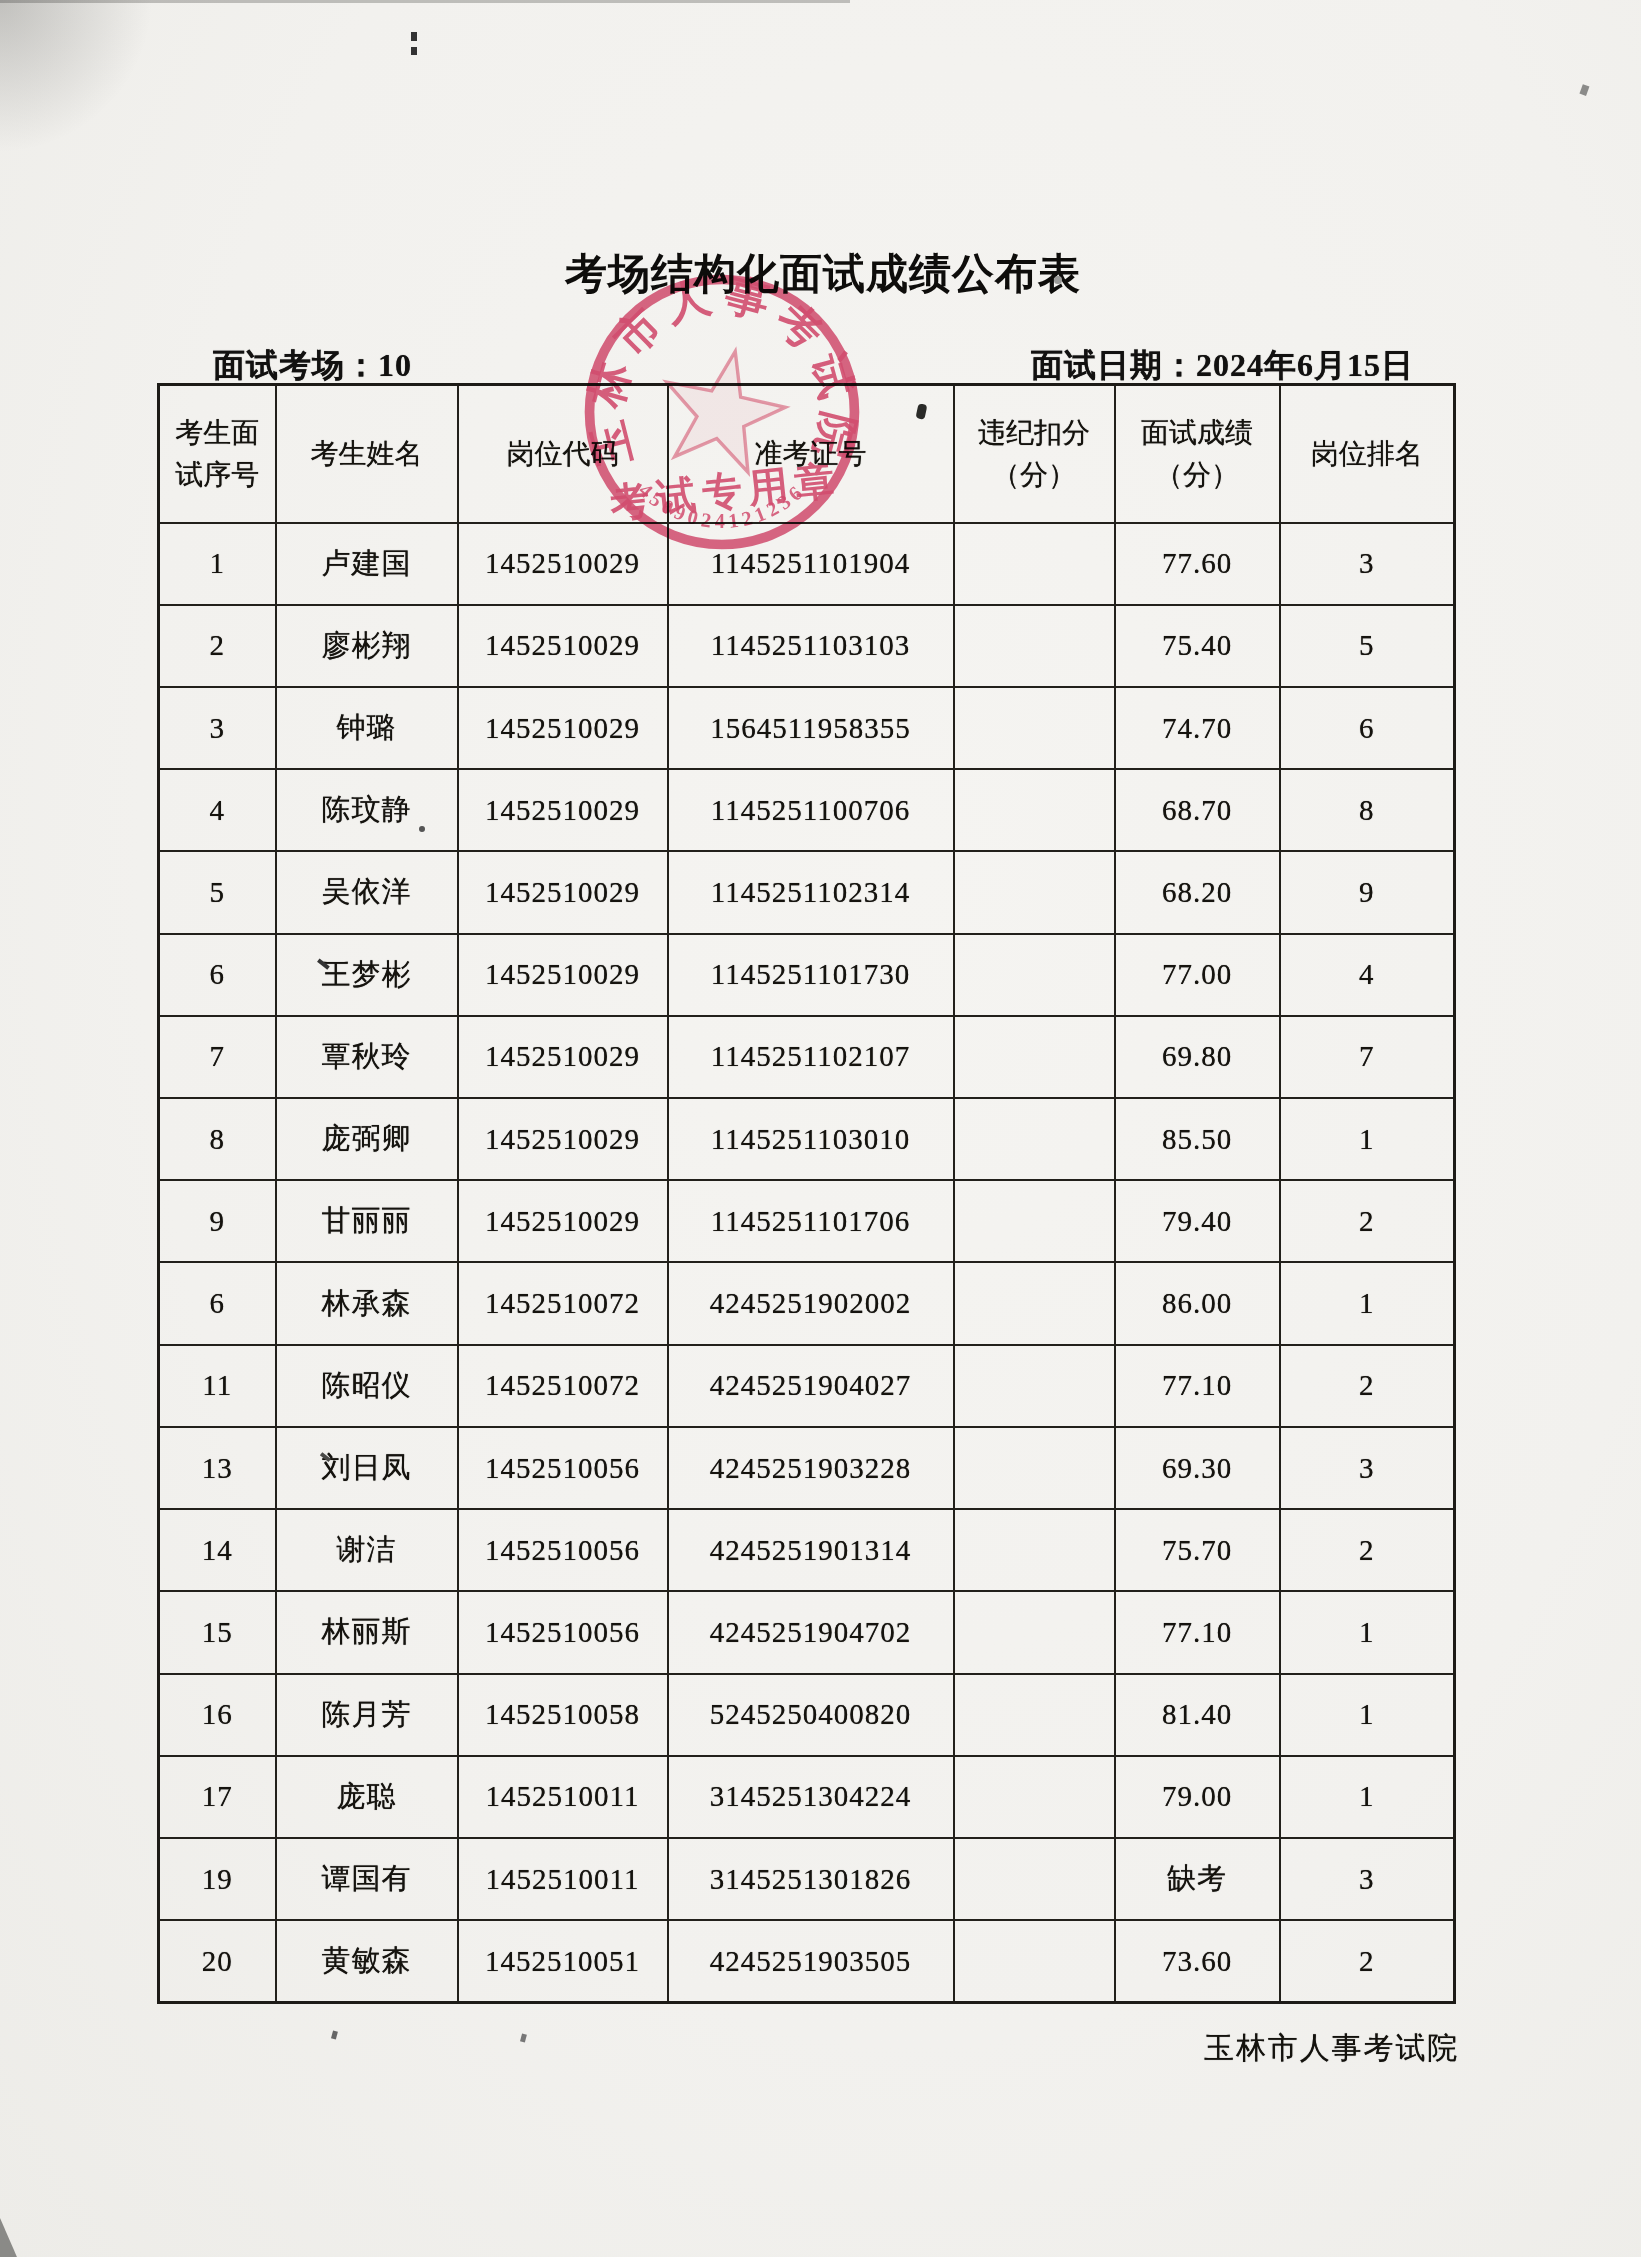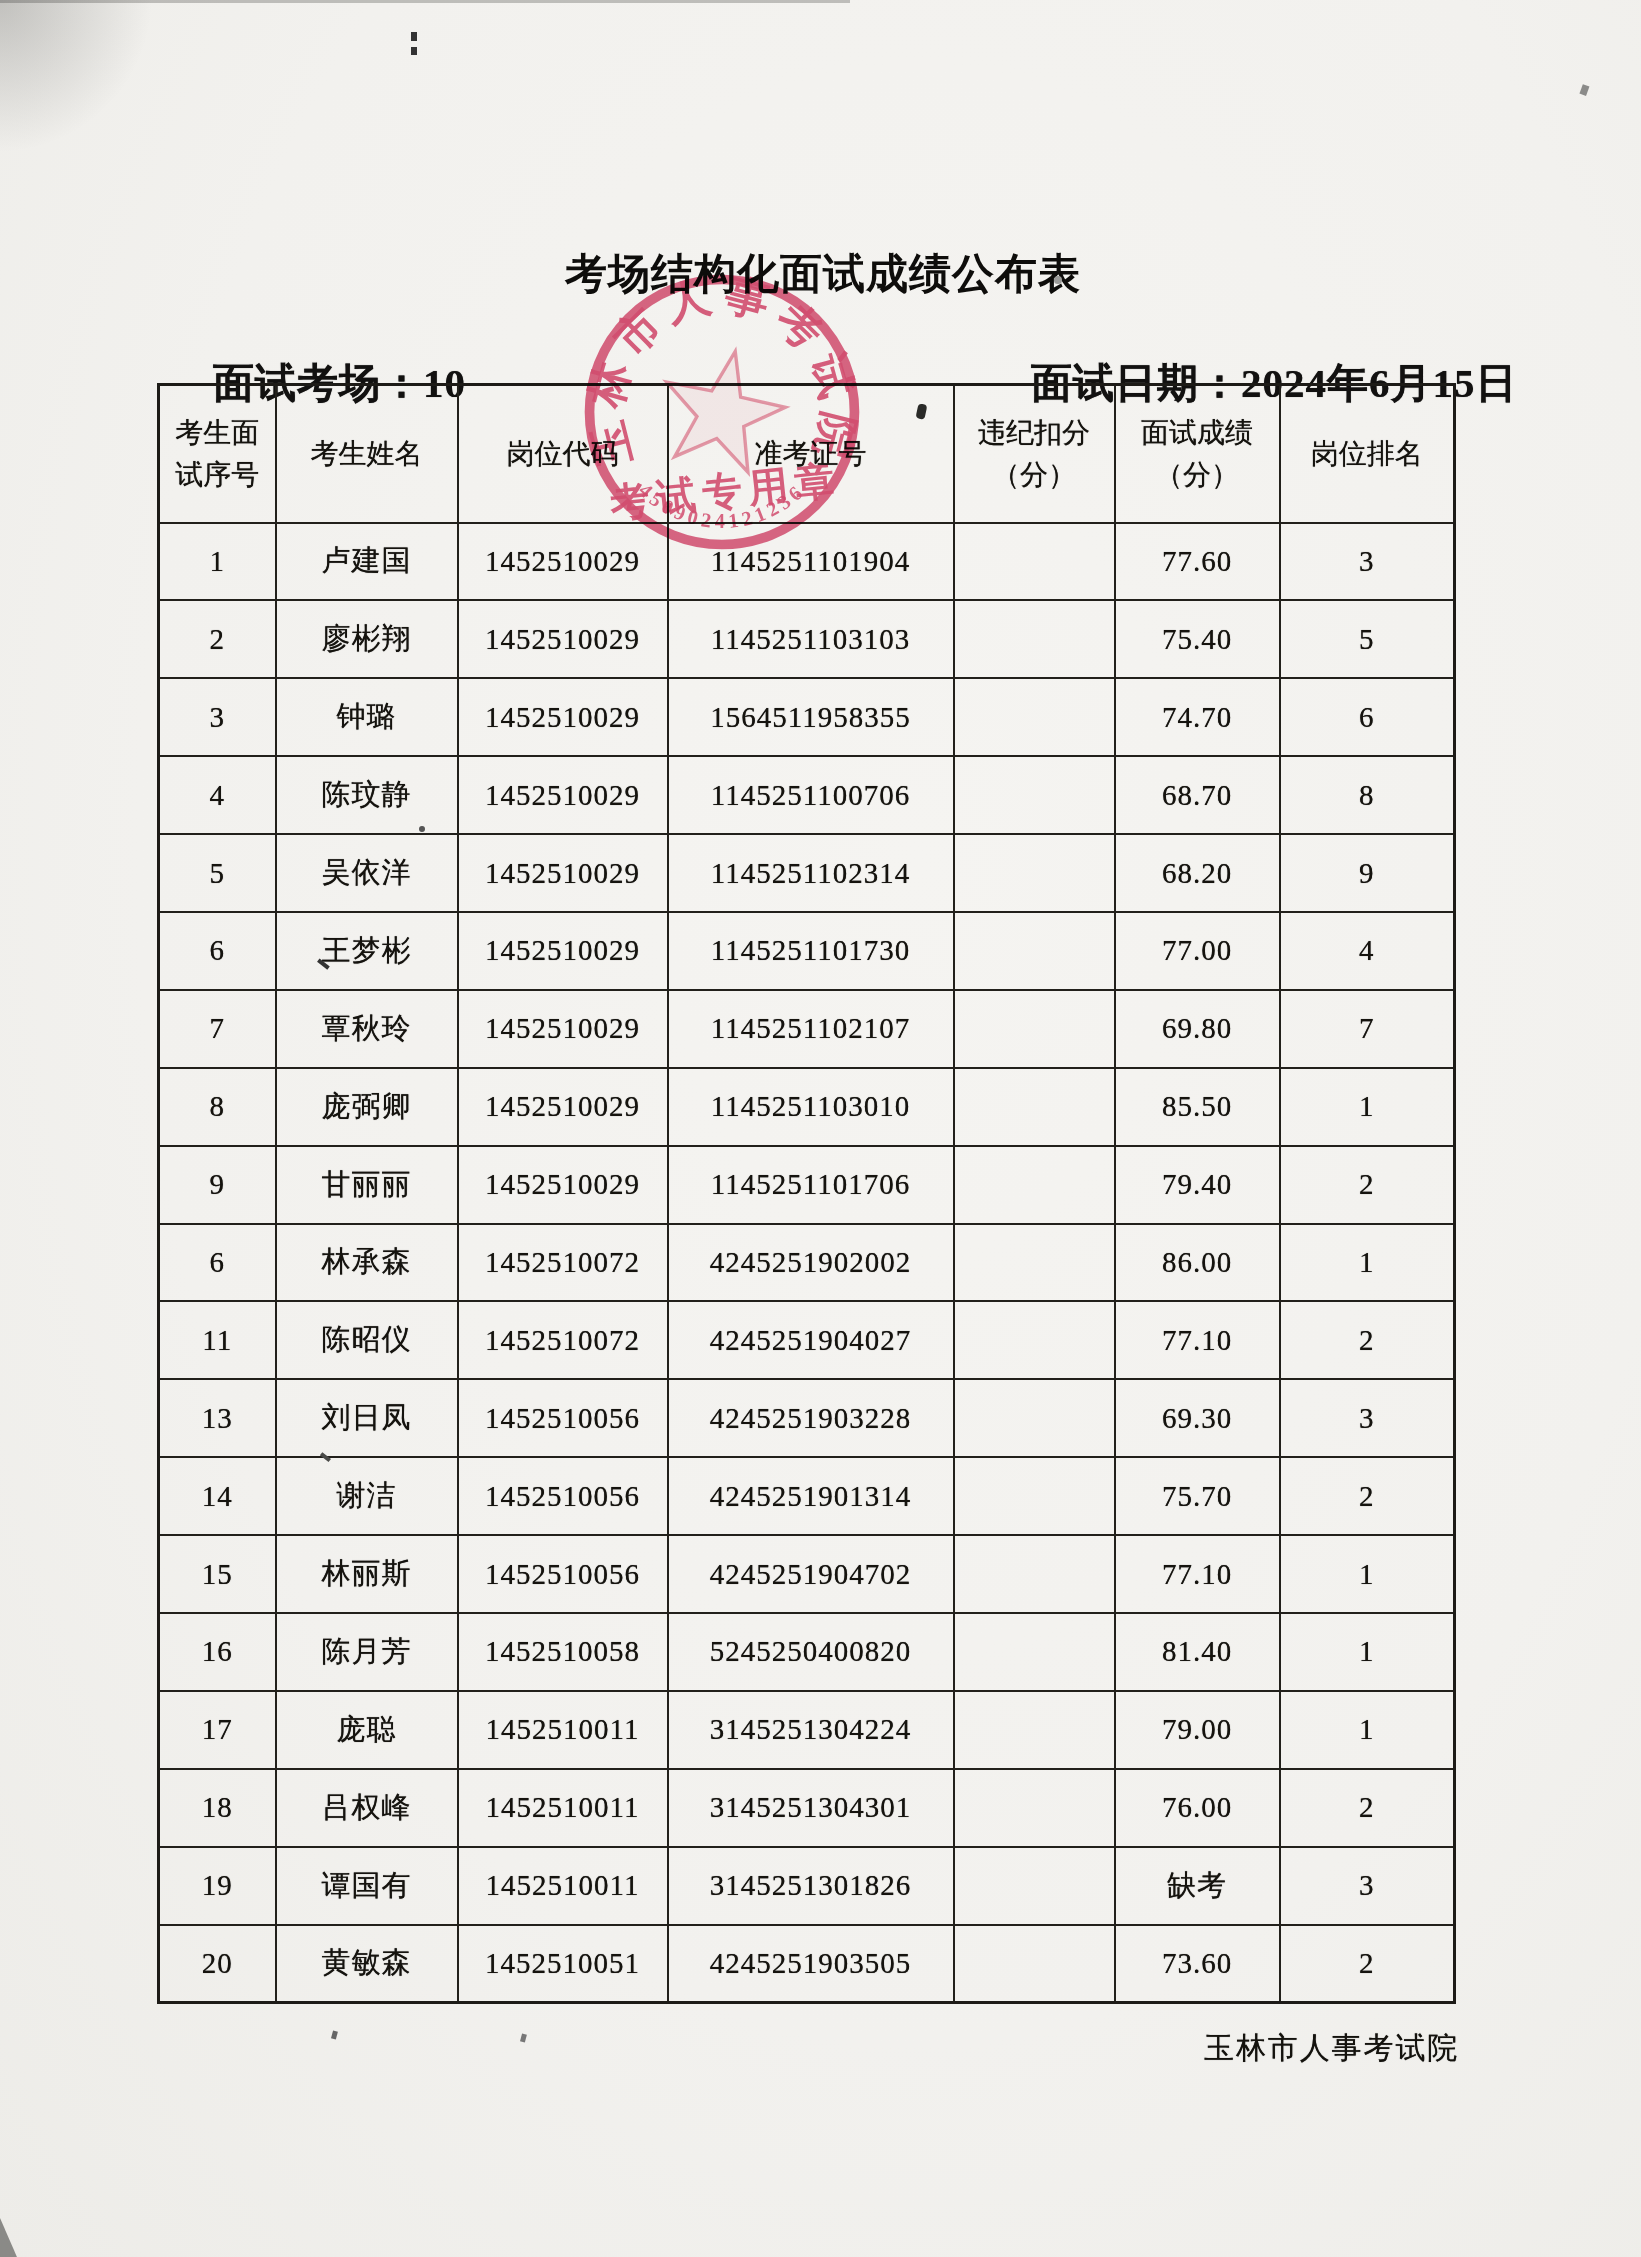--- a/index.html
+++ b/index.html
@@ -16,21 +16,21 @@
   }
   .doc-text{ text-shadow:0 0 0.7px rgba(10,10,10,.85); }
   .page-title{
     position:absolute;left:0;top:218px;width:100%;
     transform:translateX(-11.6px);
     text-align:center;
     font-family:"Liberation Sans","DejaVu Sans",sans-serif;
     font-weight:bold;font-size:42px;letter-spacing:1px;color:#0e0d0b;
   }
   .info-label{
-    position:absolute;top:356px;font-size:41px;letter-spacing:1px;color:#121110;
+    position:absolute;top:344px;font-size:32px;letter-spacing:1px;color:#121110;
     font-weight:600;
   }
   .venue-label{left:213px;}
   .date-label{left:1017px;margin-left:14px;}
   table.score-table{
     position:absolute;left:157px;top:383px;width:1296px;height:1621px;
     border-collapse:collapse;table-layout:fixed;
     background:transparent;
   }
   .score-table th,.score-table td{
@@ -243,29 +243,20 @@
           <td class="doc-text">1</td>
         </tr>
         <tr>
           <td class="doc-text">17</td>
           <td class="doc-text">庞聪</td>
           <td class="doc-text">1452510011</td>
           <td class="doc-text">3145251304224</td>
           <td class="doc-text"></td>
           <td class="doc-text">79.00</td>
           <td class="doc-text">1</td>
-        </tr>
-        <tr>
-          <td class="doc-text">18</td>
-          <td class="doc-text">吕权峰</td>
-          <td class="doc-text">1452510011</td>
-          <td class="doc-text">3145251304301</td>
-          <td class="doc-text"></td>
-          <td class="doc-text">76.00</td>
-          <td class="doc-text">2</td>
         </tr>
         <tr>
           <td class="doc-text">19</td>
           <td class="doc-text">谭国有</td>
           <td class="doc-text">1452510011</td>
           <td class="doc-text">3145251301826</td>
           <td class="doc-text"></td>
           <td class="doc-text">缺考</td>
           <td class="doc-text">3</td>
         </tr>

